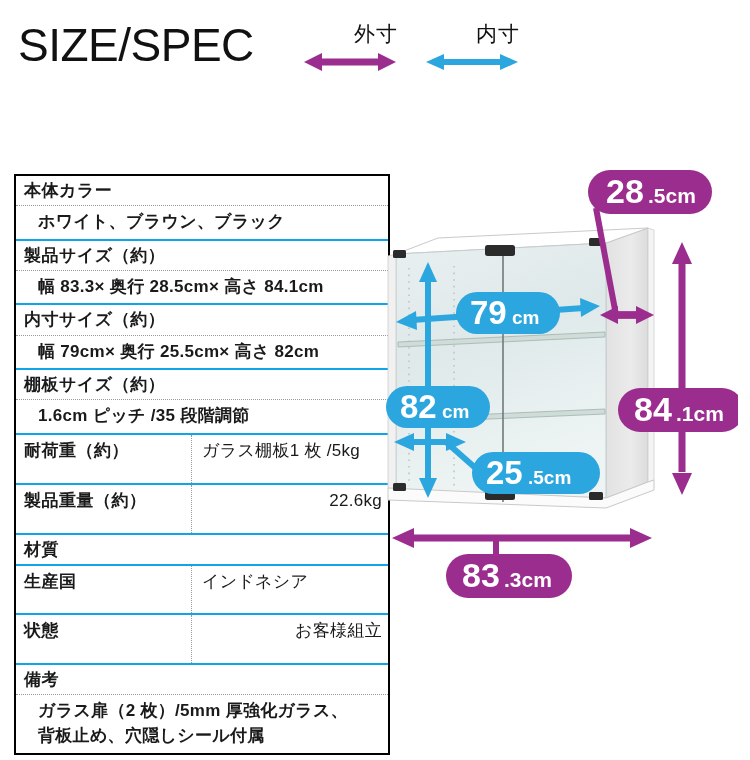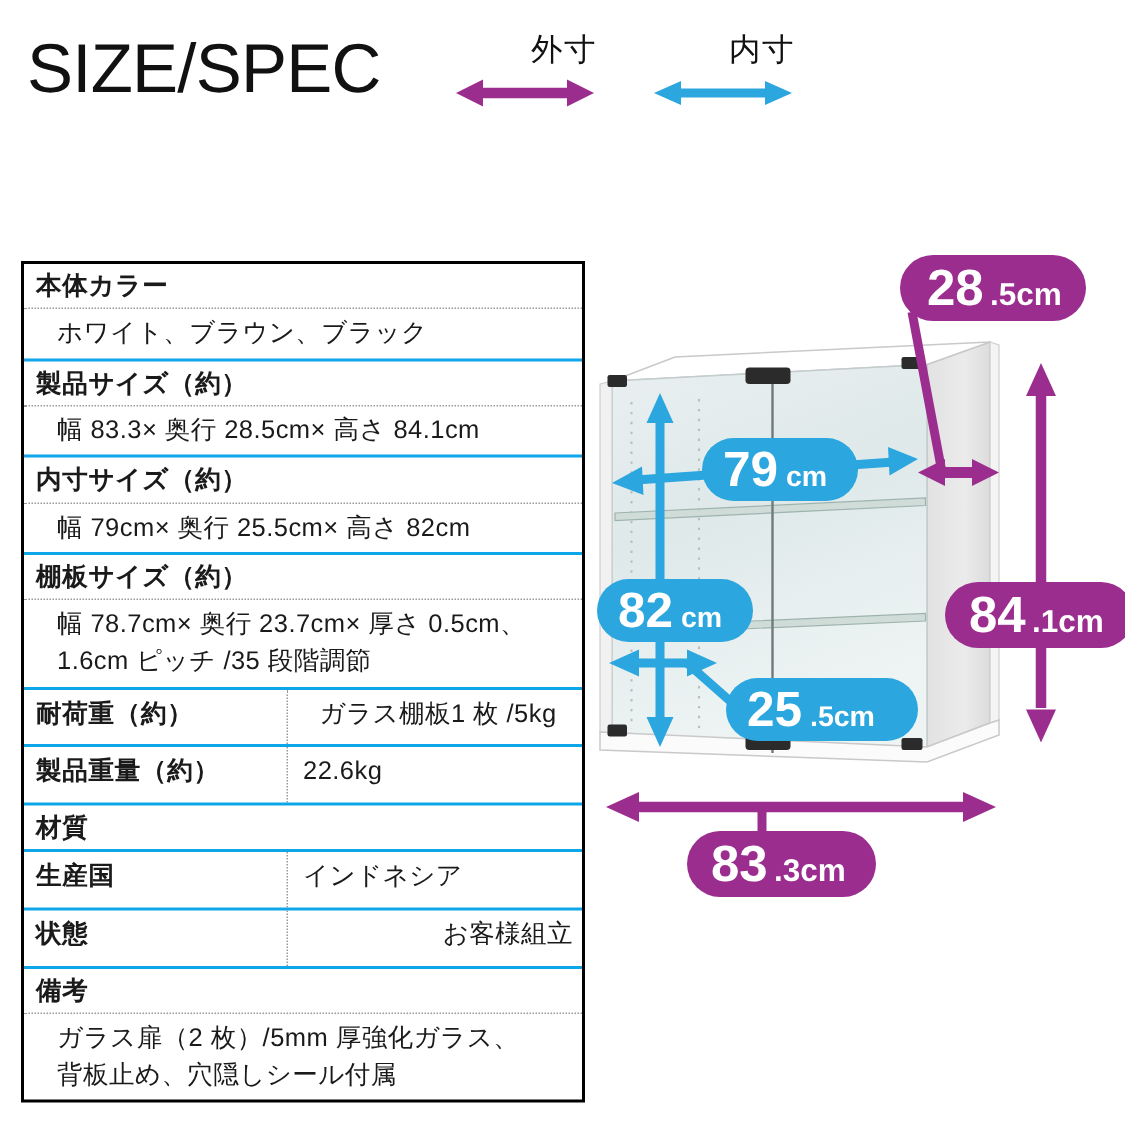--- a/index.html
+++ b/index.html
@@ -31,21 +31,21 @@
     line-height: 1;
     color: #111111;
     white-space: nowrap;
   }
   .legend {
     position: absolute;
     width: 96px;
     text-align: right;
   }
   #legend-outer { left: 302px; top: 22px; }
-  #legend-inner { left: 434px; top: 22px; }
+  #legend-inner { left: 424px; top: 22px; }
   .legend-label {
     font-size: 21px;
     font-weight: 500;
     line-height: 1.1;
     color: #111111;
     letter-spacing: 1px;
     white-space: nowrap;
   }
   .legend-arrow {
     margin-top: 4px;
@@ -80,53 +80,54 @@
   .row-val {
     font-size: 17px;
     font-weight: 400;
     padding: 4px 8px 4px 22px;
     line-height: 1.45;
     letter-spacing: 0.3px;
   }
   .row-val .vline {
     display: block;
     white-space: nowrap;
+    font-weight: bold;
   }
 
   
   .row-two {
     display: flex;
     align-items: stretch;
   }
   .row-two .c-head {
     width: 176px;
     box-sizing: border-box;
     font-size: 17px;
     font-weight: 700;
-    padding: 4px 8px 9px 8px;
+    padding: 4px 8px 20px 8px;
     letter-spacing: 0.5px;
     border-right: 1px dotted #9a9a9a;
     line-height: 1.4;
   }
   .row-two .c-val {
     flex: 1;
     box-sizing: border-box;
     font-size: 17px;
     font-weight: 400;
     padding: 4px 6px 4px 10px;
     line-height: 1.4;
     letter-spacing: 0.3px;
   }
-  .c-val.align-right { text-align: center; }
-  .c-val.align-left  { text-align: left; }
+  .c-val.align-right { text-align: left; }
+  .c-val.align-left  { text-align: right; }
 
   
   #diagram {
     position: absolute;
-    left: 396px;
+    left: 384px;
     top: 150px;
     width: 354px;
     height: 500px;
   }
   #diagram svg { display: block; }
 
   .badge-txt-big {
     font-family: "Liberation Sans", sans-serif;
     font-weight: 700;
     fill: #ffffff;
@@ -182,21 +183,20 @@
   <div class="spec-group">
     <div class="row-head">内寸サイズ（約）</div>
     <div class="row-val row-sep">
       <span class="vline">幅 79cm× 奥行 25.5cm× 高さ 82cm</span>
     </div>
   </div>
 
   <div class="spec-group">
     <div class="row-head">棚板サイズ（約）</div>
     <div class="row-val row-sep">
-      <span class="vline">幅 78.7cm× 奥行 23.7cm× 厚さ 0.5cm、</span>
       <span class="vline">1.6cm ピッチ /35 段階調節</span>
     </div>
   </div>
 
   <div class="spec-group">
     <div class="row-two">
       <div class="c-head">耐荷重（約）</div>
       <div class="c-val align-right">ガラス棚板1 枚 /5kg</div>
     </div>
   </div>

